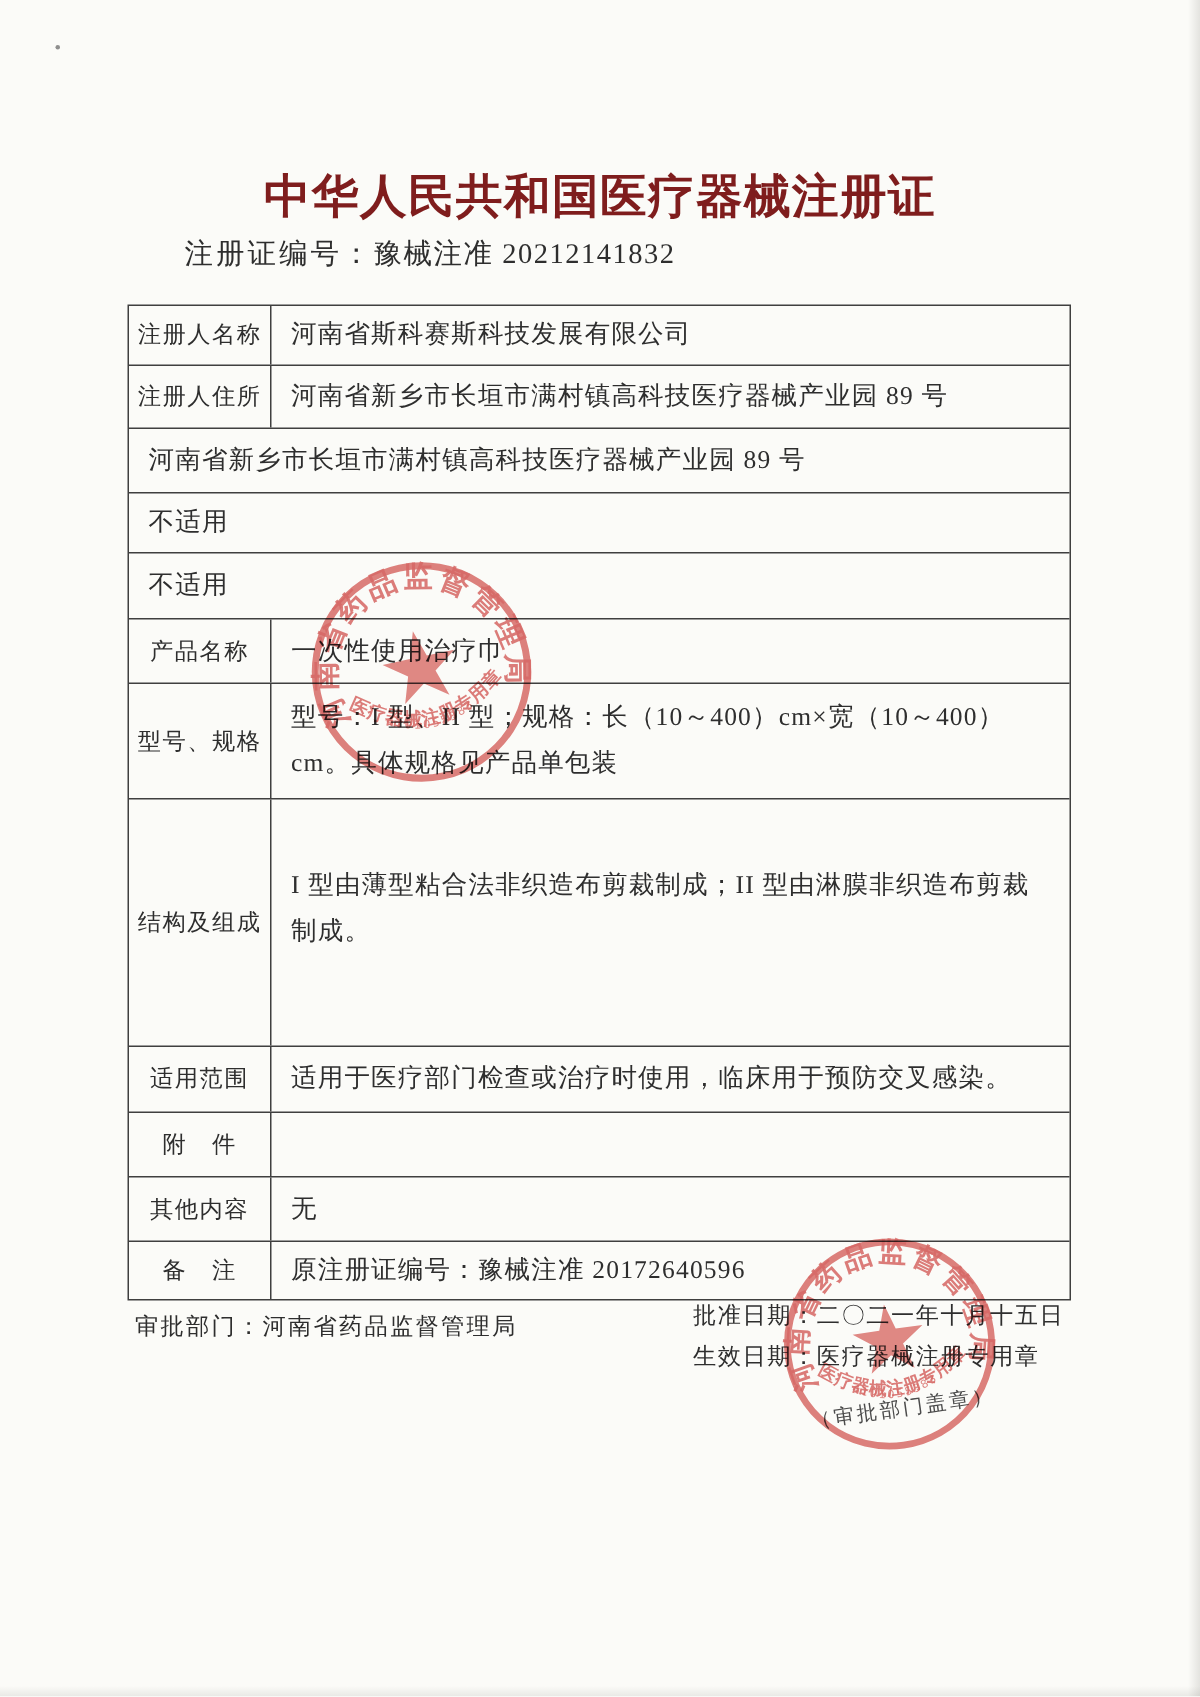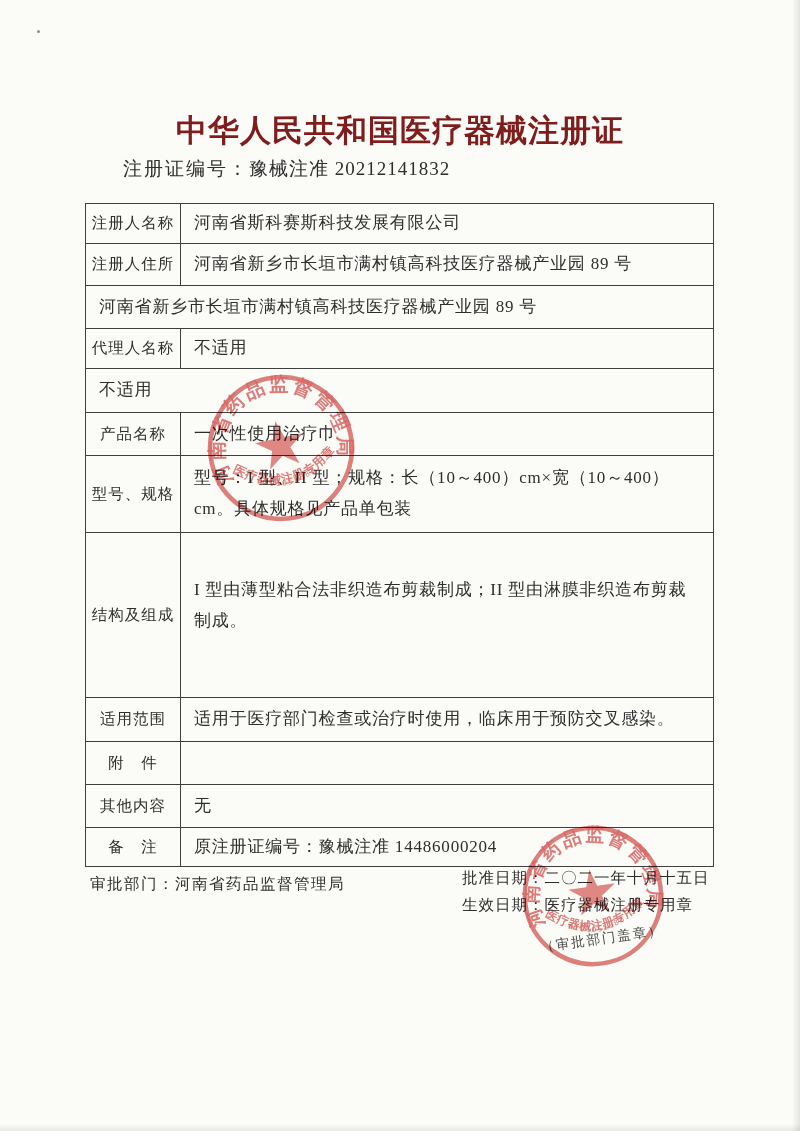--- a/index.html
+++ b/index.html
@@ -83,21 +83,20 @@
     <div class="cell val">河南省斯科赛斯科技发展有限公司</div>
   </div>
   <div class="row r1">
     <div class="cell lab">注册人住所</div>
     <div class="cell val">河南省新乡市长垣市满村镇高科技医疗器械产业园 89 号</div>
   </div>
   <div class="row r2">
     <div class="cell val">河南省新乡市长垣市满村镇高科技医疗器械产业园 89 号</div>
   </div>
   <div class="row r3">
-    <div class="cell lab">代理人名称</div>
     <div class="cell val">不适用</div>
   </div>
   <div class="row r4">
     <div class="cell val">不适用</div>
   </div>
   <div class="row r5">
     <div class="cell lab">产品名称</div>
     <div class="cell val">一次性使用治疗巾</div>
   </div>
   <div class="row r6">
@@ -114,21 +113,21 @@
   </div>
   <div class="row r9">
     <div class="cell lab">附　件</div>
   </div>
   <div class="row r10">
     <div class="cell lab">其他内容</div>
     <div class="cell val">无</div>
   </div>
   <div class="row r11">
     <div class="cell lab">备　注</div>
-    <div class="cell val">原注册证编号：豫械注准 14486000204</div>
+    <div class="cell val">原注册证编号：豫械注准 20172640596</div>
   </div>
 </div>
 
 <div class="approval">
   <span>审批部门：</span><span>河南省药品监督管理局</span>
 </div>
 
 <div class="dates">
   <div><span>批准日期：</span><span>二〇二一年十月十五日</span></div>
   <div><span>生效日期：</span><span>医疗器械注册专用章</span></div>

